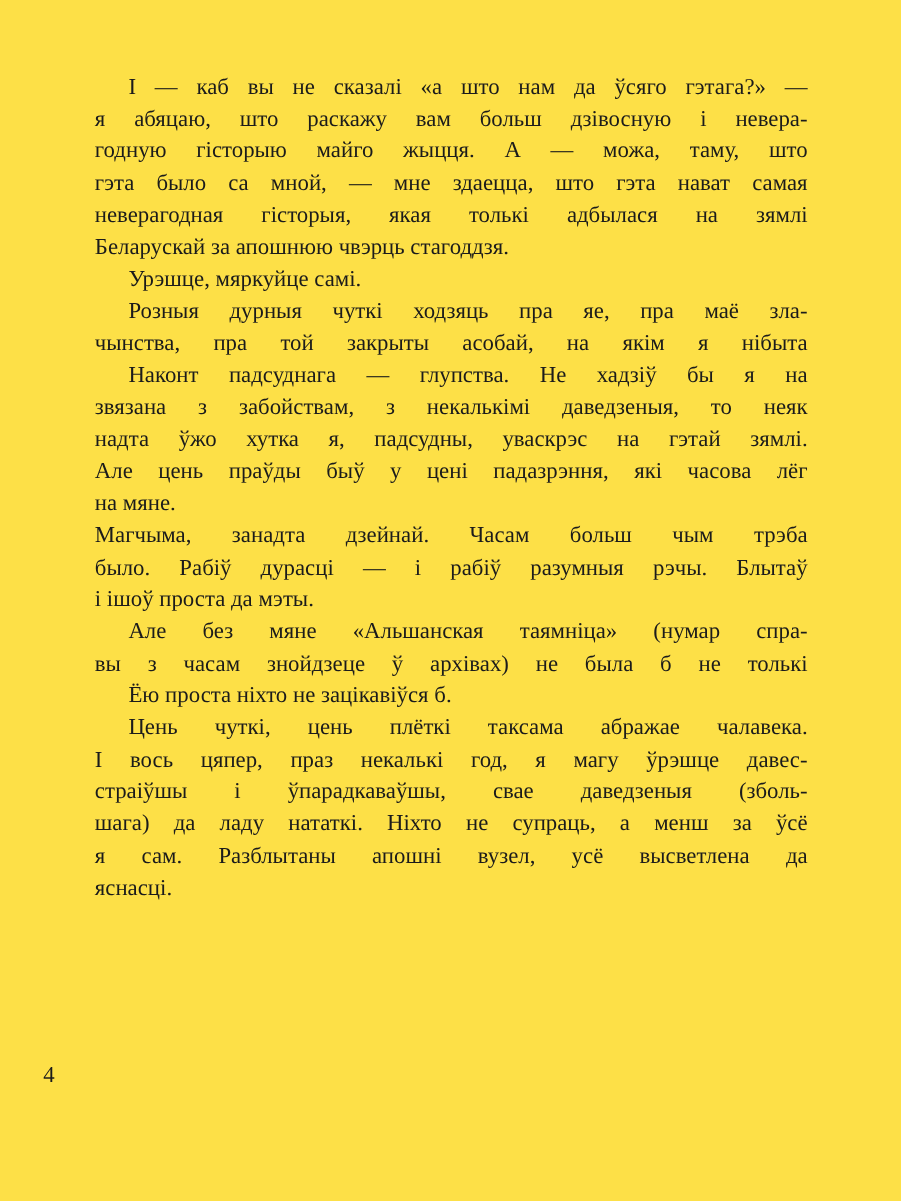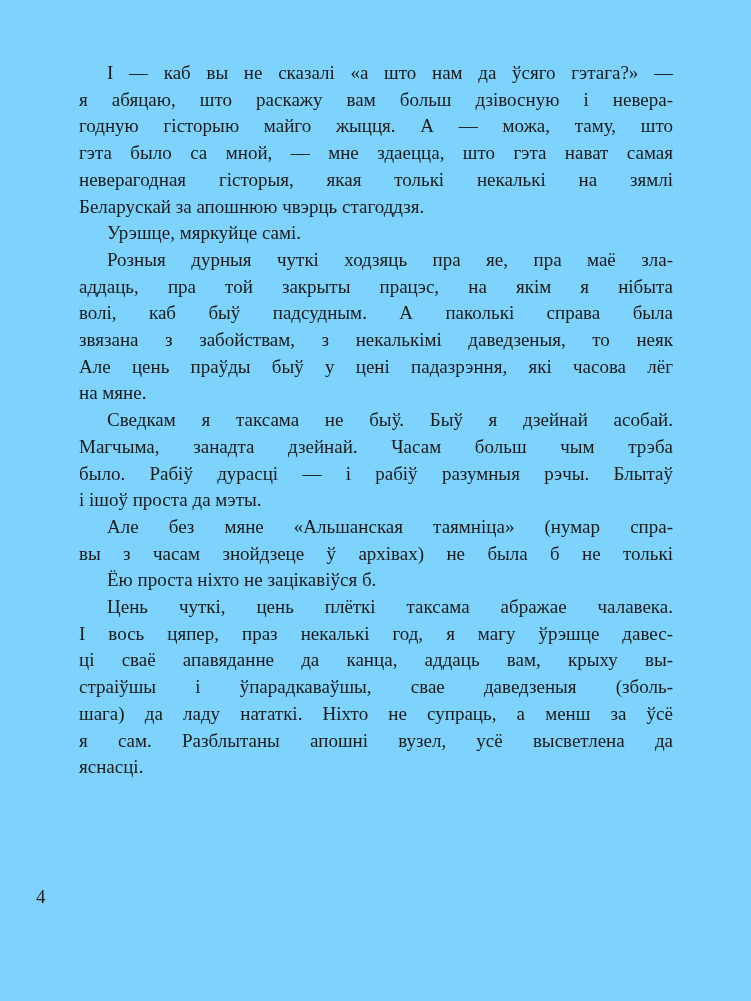--- a/index.html
+++ b/index.html
@@ -4,21 +4,21 @@
 <style>
   html, body {
     margin: 0;
     padding: 0;
     background: #ffffff;
   }
   .page {
     position: relative;
     width: 751px;
     height: 1001px;
-    background: #7dd3fc;
+    background: #fde047;
     font-family: "Liberation Serif", "DejaVu Serif", serif;
     color: #1b1b1b;
     overflow: hidden;
   }
   .text-block {
     position: absolute;
     left: 79px;
     top: 60px;
     width: 594px;
     font-size: 19px;
@@ -51,53 +51,52 @@
 </head>
 <body>
 
 <div class="page">
   <div class="text-block">
       <p class="para">
         <span class="line first">І — каб вы не сказалі «а што нам да ўсяго гэтага?» —</span>
         <span class="line">я абяцаю, што раскажу вам больш дзівосную і невера-</span>
         <span class="line">годную гісторыю майго жыцця. А — можа, таму, што</span>
         <span class="line">гэта было са мной, — мне здаецца, што гэта нават самая</span>
-        <span class="line">неверагодная гісторыя, якая толькі некалькі на зямлі</span>
+        <span class="line">неверагодная гісторыя, якая толькі адбылася на зямлі</span>
         <span class="line last">Беларускай за апошнюю чвэрць стагоддзя.</span>
       </p>
       <p class="para">
         <span class="line first last">Урэшце, мяркуйце самі.</span>
       </p>
       <p class="para">
         <span class="line first">Розныя дурныя чуткі ходзяць пра яе, пра маё зла-</span>
-        <span class="line">аддаць, пра той закрыты працэс, на якім я нібыта</span>
+        <span class="line">чынства, пра той закрыты асобай, на якім я нібыта</span>
       </p>
       <p class="para">
-        <span class="line">волі, каб быў падсудным. А паколькі справа была</span>
+        <span class="line first">Наконт падсуднага — глупства. Не хадзіў бы я на</span>
         <span class="line">звязана з забойствам, з некалькімі даведзеныя, то неяк</span>
+        <span class="line">надта ўжо хутка я, падсудны, уваскрэс на гэтай зямлі.</span>
         <span class="line">Але цень праўды быў у цені падазрэння, які часова лёг</span>
         <span class="line last">на мяне.</span>
       </p>
       <p class="para">
-        <span class="line first">Сведкам я таксама не быў. Быў я дзейнай асобай.</span>
         <span class="line">Магчыма, занадта дзейнай. Часам больш чым трэба</span>
         <span class="line">было. Рабіў дурасці — і рабіў разумныя рэчы. Блытаў</span>
         <span class="line last">і ішоў проста да мэты.</span>
       </p>
       <p class="para">
         <span class="line first">Але без мяне «Альшанская таямніца» (нумар спра-</span>
         <span class="line">вы з часам знойдзеце ў архівах) не была б не толькі</span>
       </p>
       <p class="para">
         <span class="line first last">Ёю проста ніхто не зацікавіўся б.</span>
       </p>
       <p class="para">
         <span class="line first">Цень чуткі, цень плёткі таксама абражае чалавека.</span>
         <span class="line">І вось цяпер, праз некалькі год, я магу ўрэшце давес-</span>
-        <span class="line">ці сваё апавяданне да канца, аддаць вам, крыху вы-</span>
         <span class="line">страіўшы і ўпарадкаваўшы, свае даведзеныя (зболь-</span>
         <span class="line">шага) да ладу нататкі. Ніхто не супраць, а менш за ўсё</span>
         <span class="line">я сам. Разблытаны апошні вузел, усё высветлена да</span>
         <span class="line last">яснасці.</span>
       </p>
     </div>
   <div class="page-number">4</div>
 </div>
 
 </body></html>

